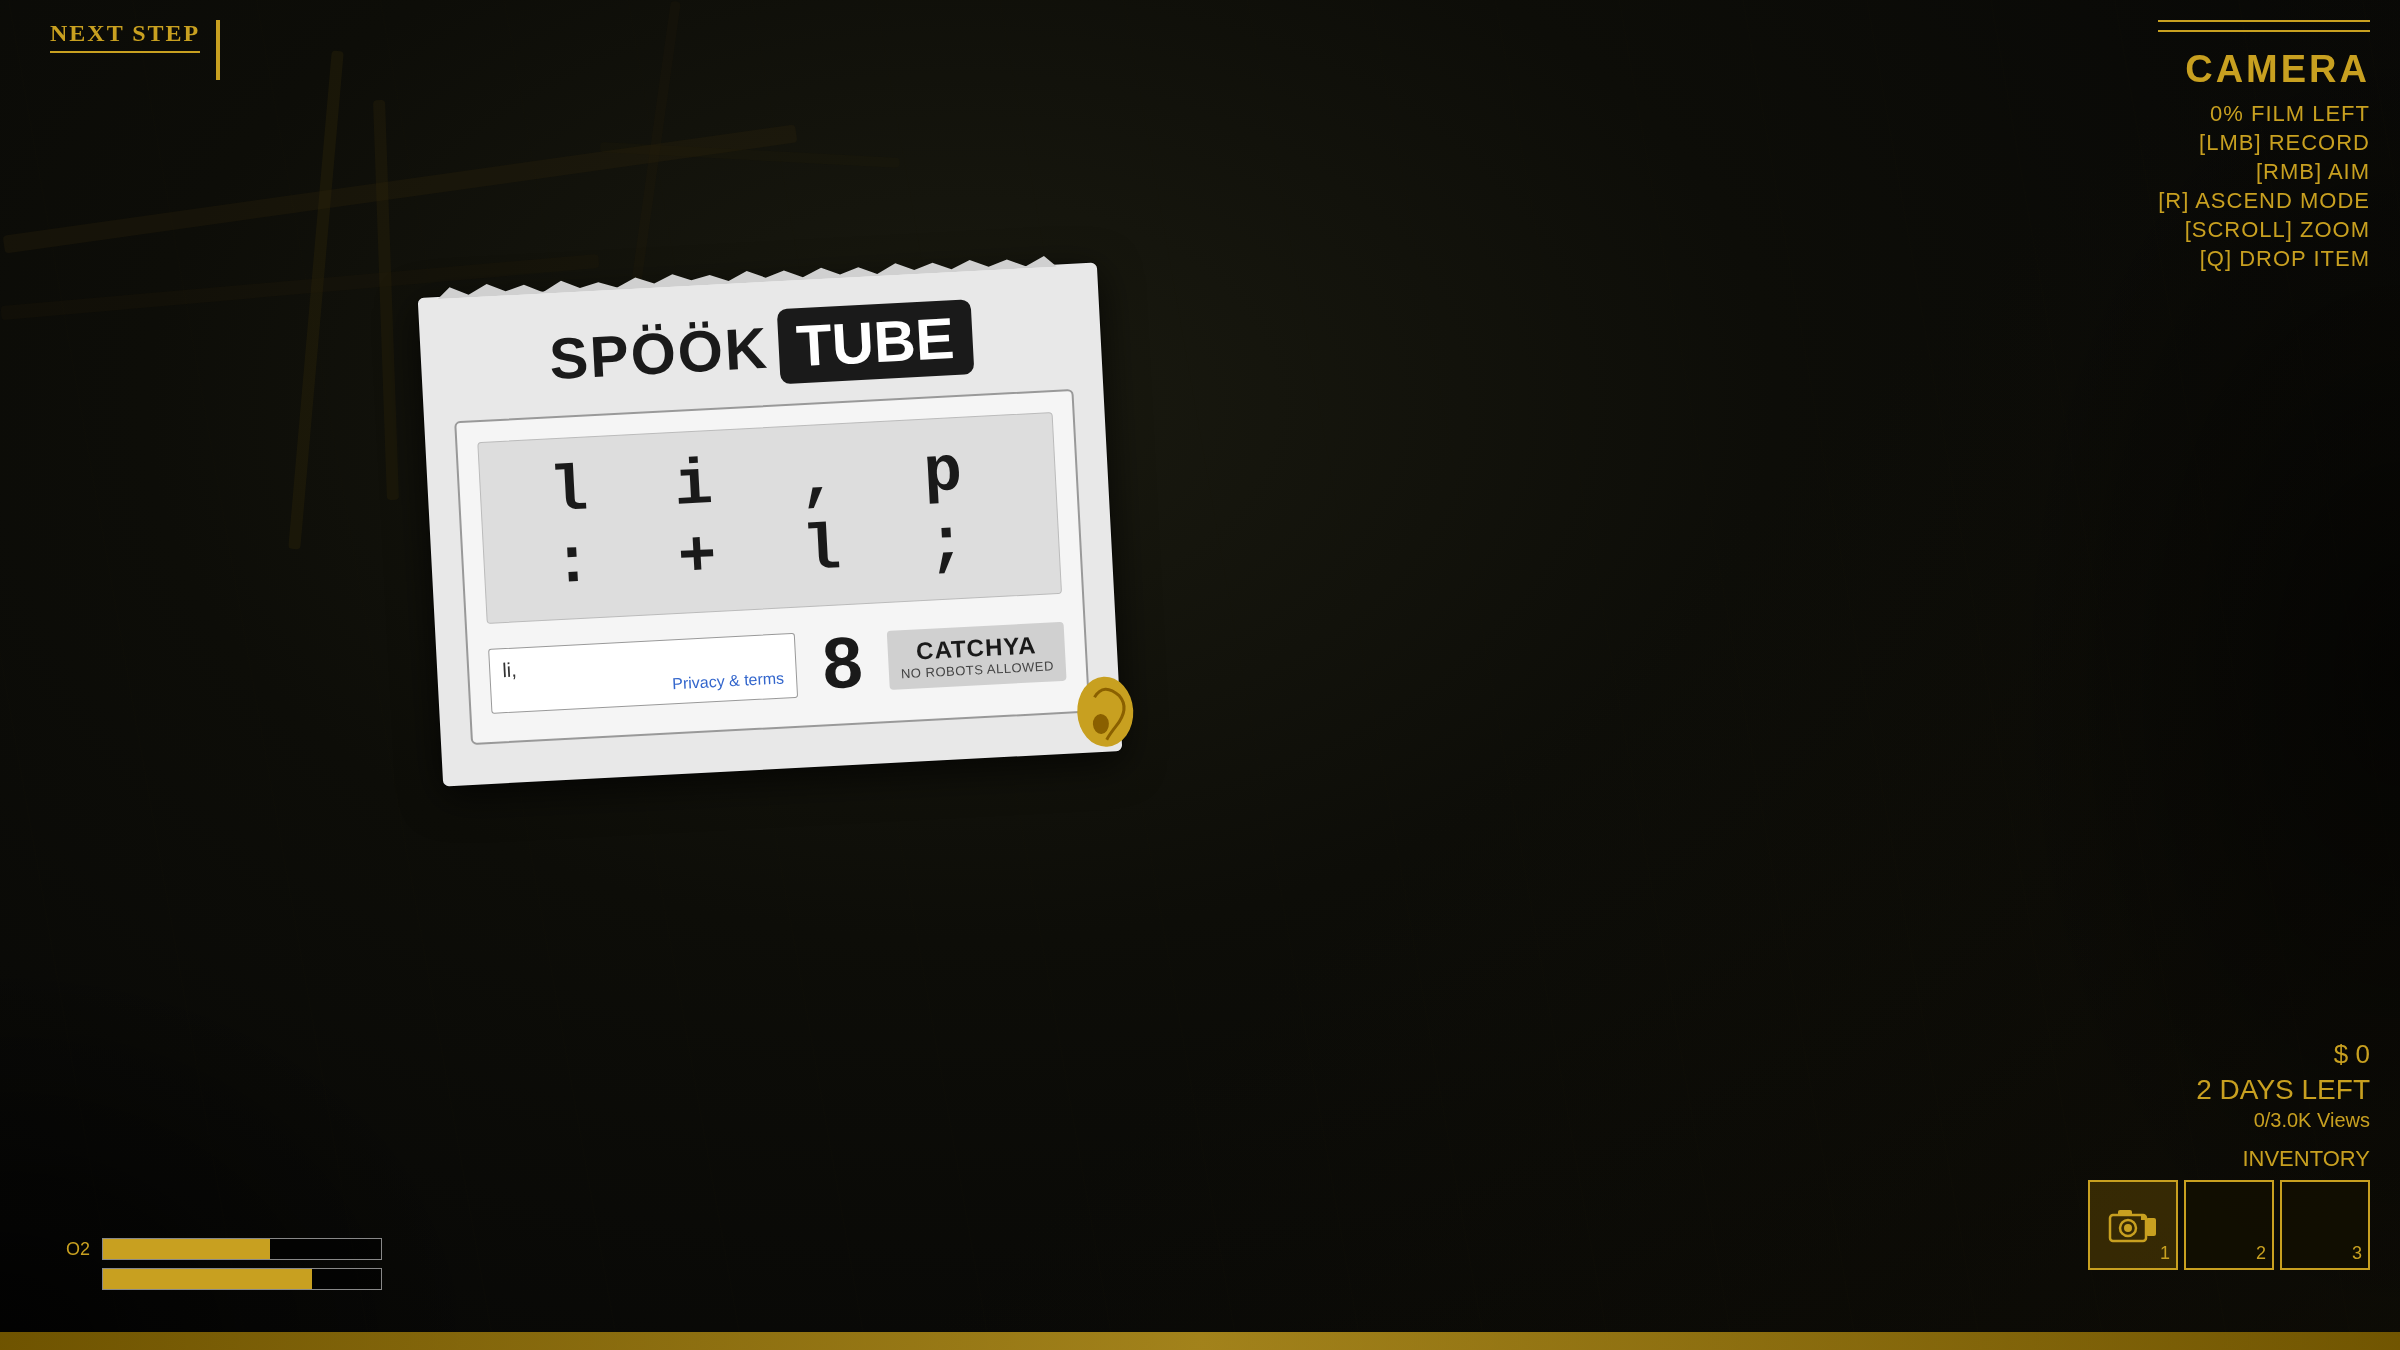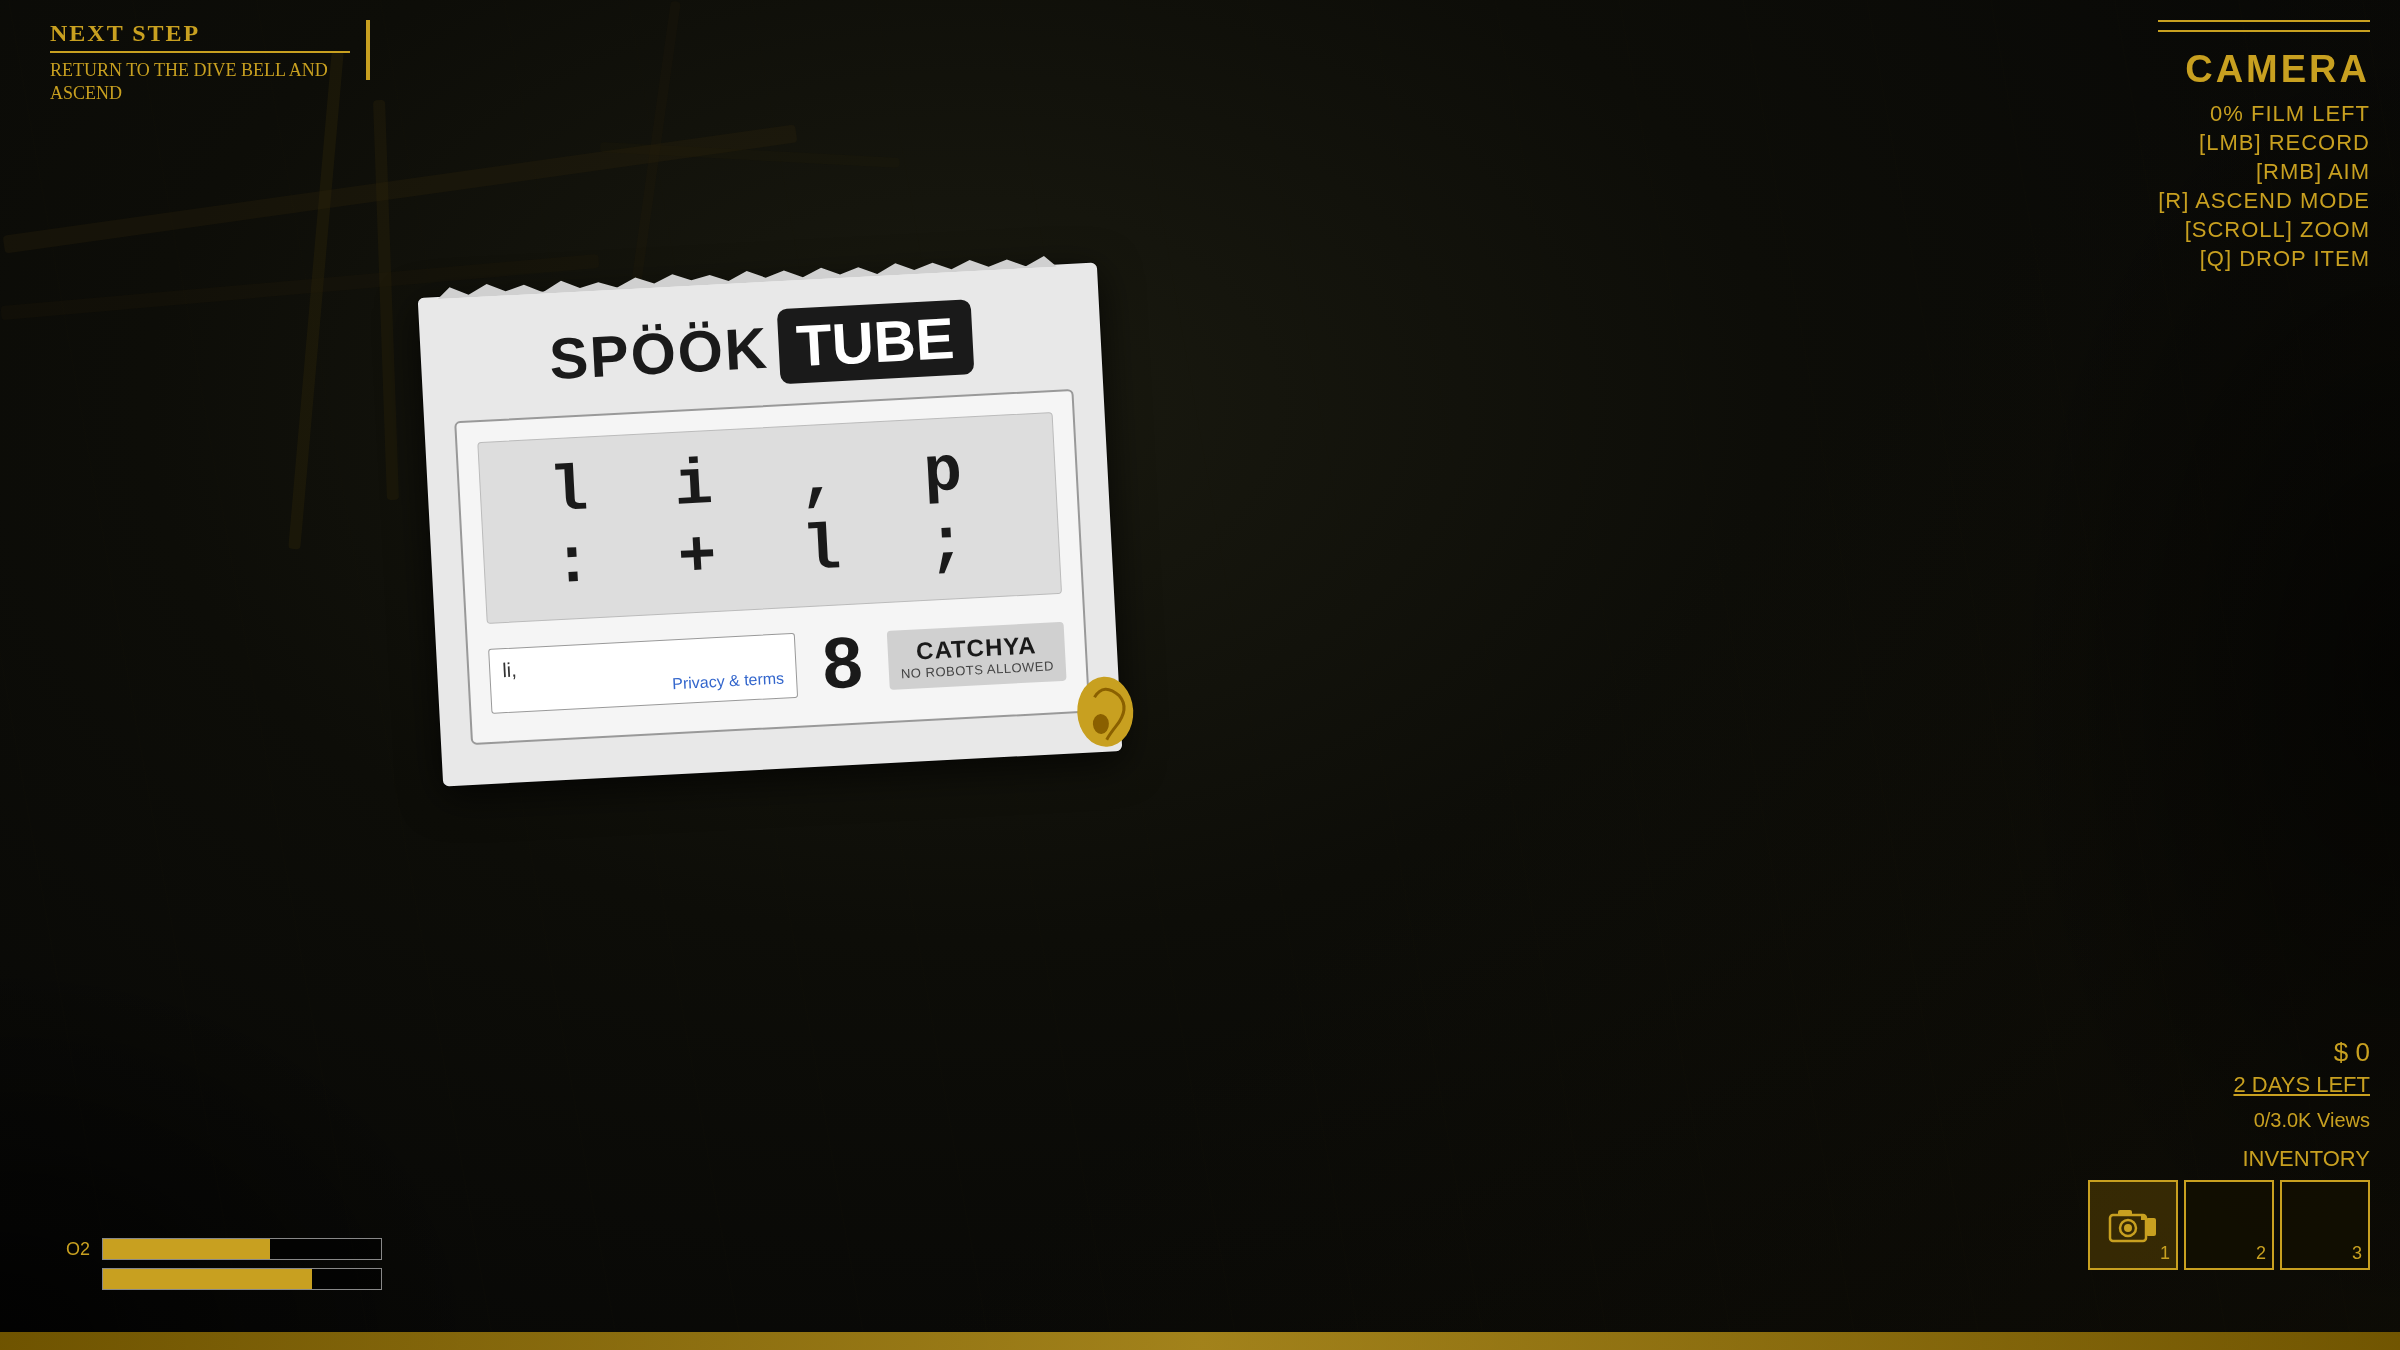--- a/index.html
+++ b/index.html
@@ -108,23 +108,22 @@
       right: 30px;
       color: #c8a020;
       text-align: right;
       font-family: Arial, sans-serif;
     }
     .money-display {
       font-size: 26px;
       margin-bottom: 4px;
     }
     .days-left {
-      font-size: 22px;
-      margin-bottom: 11px;
-      text-decoration: underline;
+      font-size: 28px;
+      margin-bottom: 3px;
     }
     .views-count {
       font-size: 20px;
       margin-bottom: 14px;
     }
     .inventory-label {
       font-size: 22px;
       margin-bottom: 8px;
     }
 
@@ -361,21 +360,20 @@
   <div class="beam" style="width:300px;height:10px;top:150px;left:600px;transform:rotate(3deg);background:rgba(40,32,8,0.15);"></div>
   <div class="beam" style="width:10px;height:300px;top:0;left:650px;transform:rotate(8deg);background:rgba(40,32,8,0.2);"></div>
 
   <div style="position:absolute;bottom:0;left:0;width:500px;height:400px;background:radial-gradient(ellipse at 0% 100%, rgba(0,0,0,0.8) 0%, transparent 70%);"></div>
 
   <div style="position:absolute;top:0;right:0;width:400px;height:100%;background:radial-gradient(ellipse at 100% 50%, rgba(0,0,0,0.6) 0%, transparent 70%);"></div>
 </div>
 
 <div class="top-left-hud">
   <div class="next-step-label">NEXT STEP</div>
-  <div class="next-step-desc">RETURN TO THE DIVE BELL AND ASCEND</div>
   <div class="next-step-bar"></div>
 </div>
 
 <div class="top-right-hud">
   <div class="camera-top-bar"></div>
   <div class="camera-title">CAMERA</div>
   <div class="camera-info-line">0% FILM LEFT</div>
   <div class="camera-info-line">[LMB] RECORD</div>
   <div class="camera-info-line">[RMB] AIM</div>
   <div class="camera-info-line">[R] ASCEND MODE</div>

